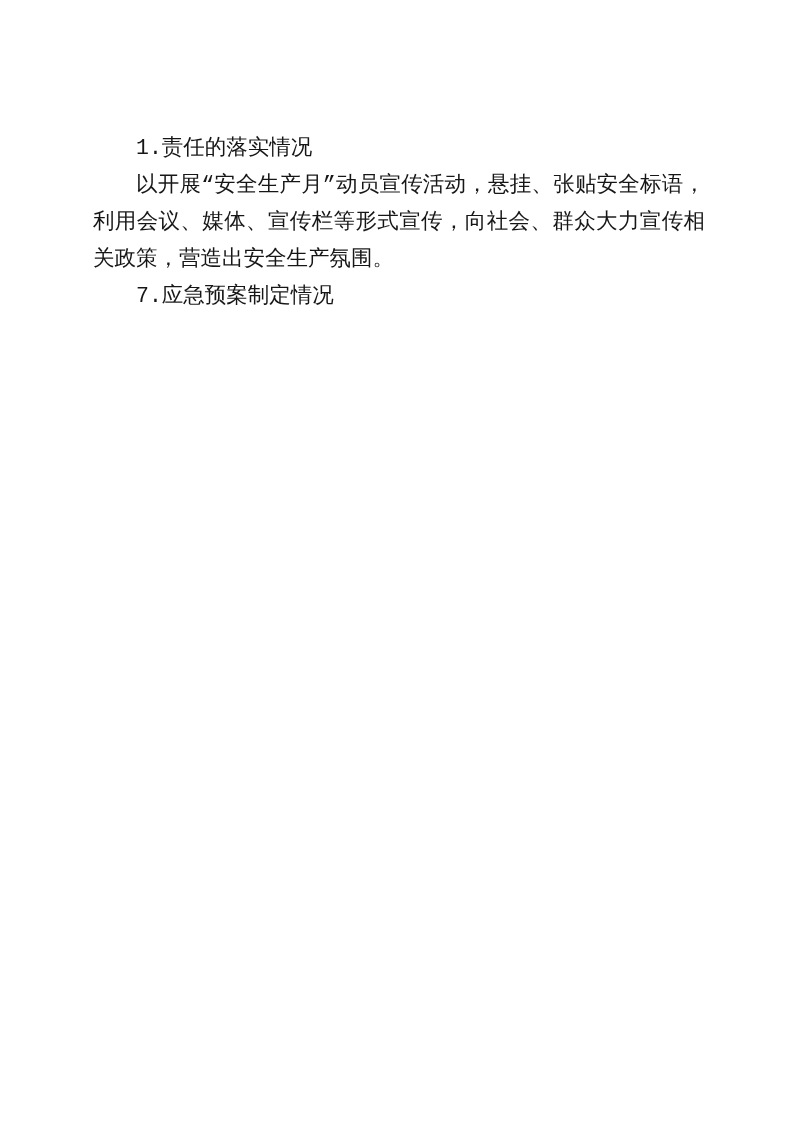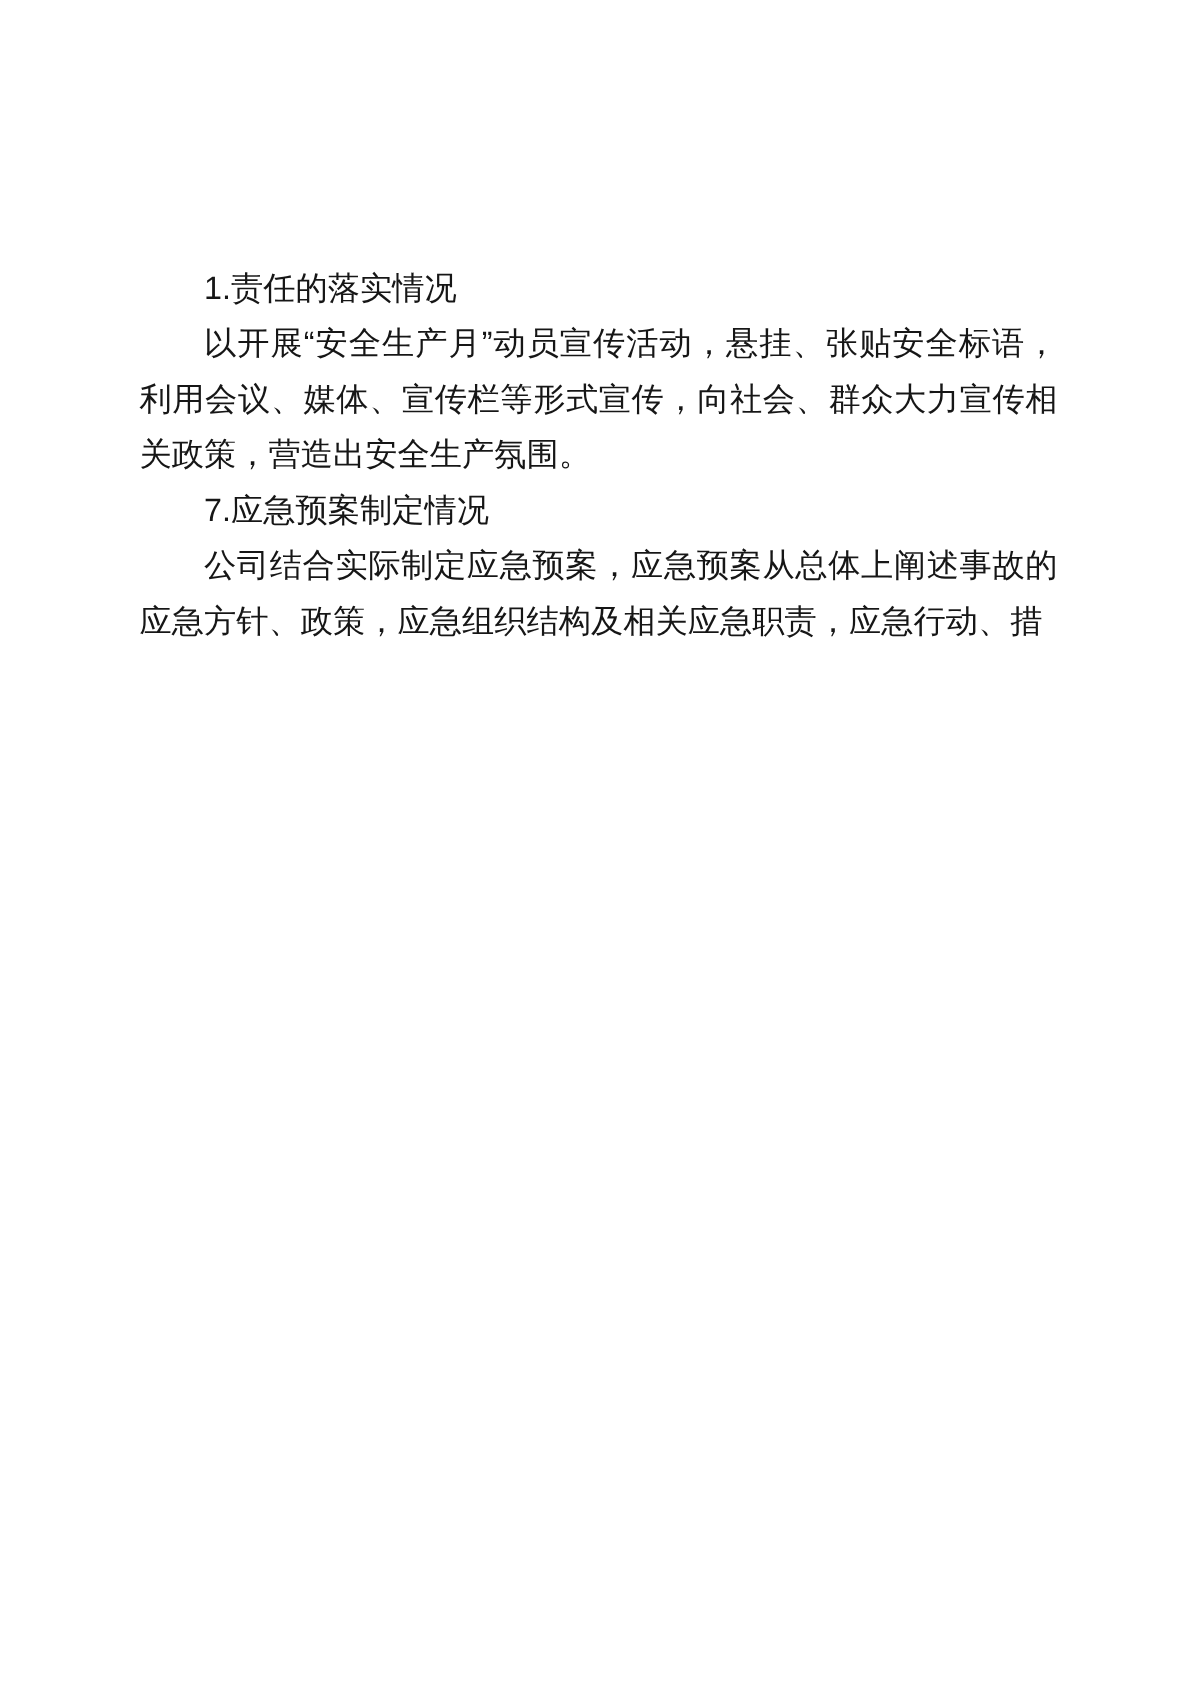--- a/index.html
+++ b/index.html
@@ -6,23 +6,22 @@
     margin: 0;
     padding: 0;
     background: #ffffff;
   }
   .page {
     position: relative;
     width: 793px;
     height: 974px;
     background: #ffffff;
     overflow: hidden;
-    font-family: Liberation Sans, sans-serif;
+    font-family: Liberation Mono, monospace;
     color: #161616;
-    margin-top: 44px;
   }
   .content {
     position: absolute;
     left: 93px;
     top: 130px;
     width: 612px;
     font-size: 21.5px;
     line-height: 37px;
   }
   .content p {
@@ -61,19 +60,18 @@
     <div class="section">
     </div>
 
     <div class="section">
       <p class="section-paragraph">以开展“安全生产月”动员宣传活动，悬挂、张贴安全标语，利用会议、媒体、宣传栏等形式宣传，向社会、群众大力宣传相关政策，营造出安全生产氛围。</p>
     </div>
 
 
     <div class="section">
       <p class="section-heading">7.应急预案制定情况</p>
-      <p class="section-paragraph">公司结合实际制定应急预案，应急预案从总体上阐述事故的应急方针、政策，应急组织结构及相关应急职责，应急行动、措</p>
     </div>
 
   </div>
 
   <div class="footer-page-number">- 6 -</div>
 </div>
 
 </body></html>

